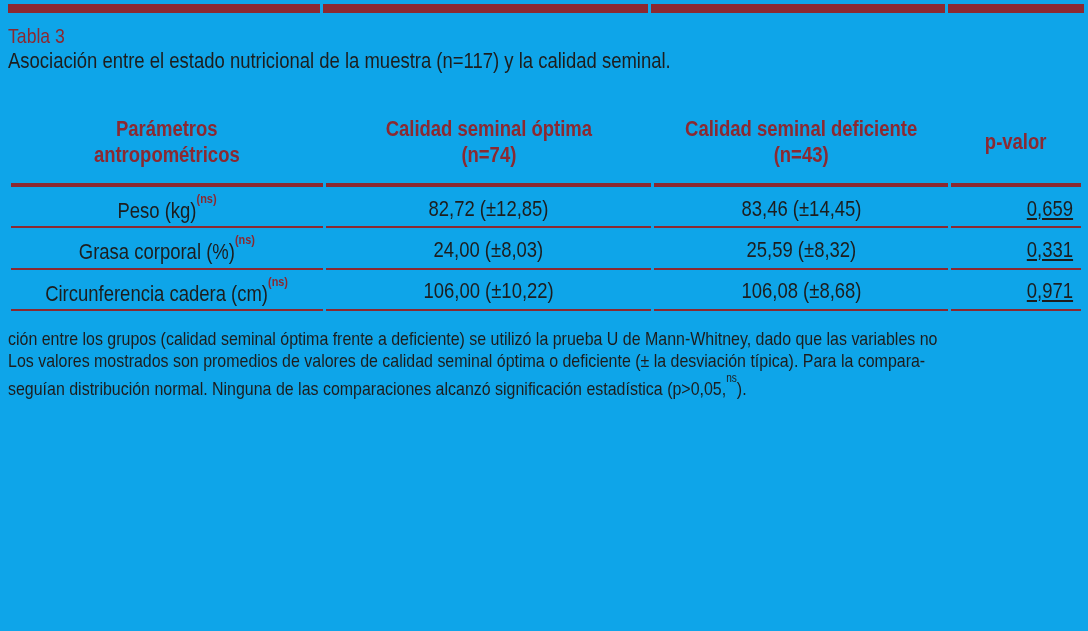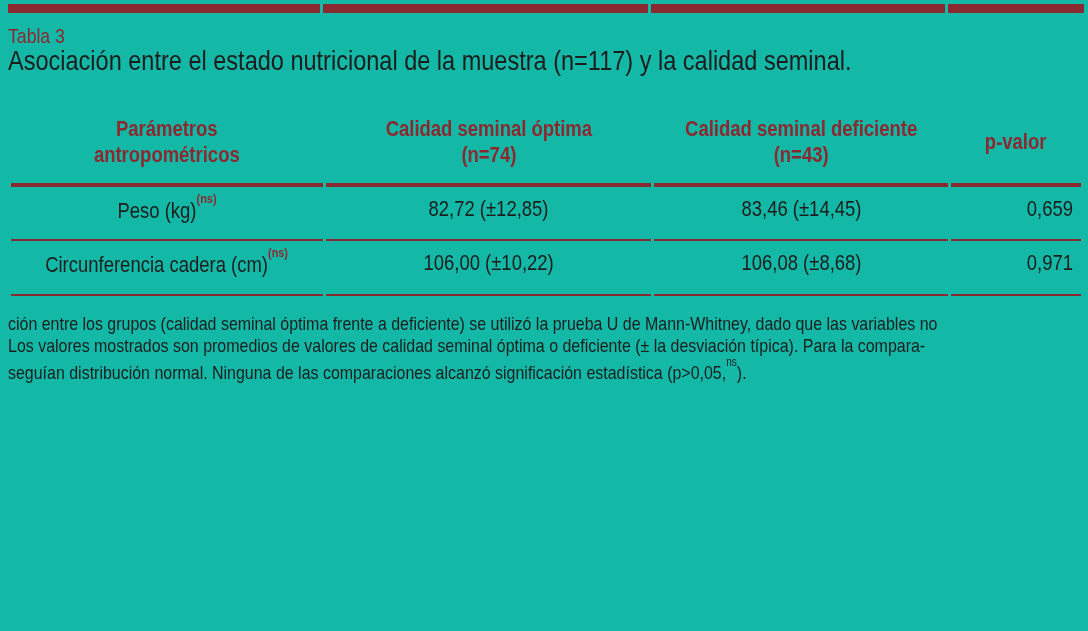--- a/index.html
+++ b/index.html
@@ -3,50 +3,50 @@
 <meta charset="utf-8">
 <style>
   :root { --red: #8b2931; --ink: #1d1d1d; }
   * { box-sizing: border-box; margin: 0; padding: 0; }
   html, body { background: #ffffff; }
   body {
     width: 1088px; height: 631px; overflow: hidden;
     font-family: "Liberation Sans", "DejaVu Sans", sans-serif;
     color: var(--ink);
   }
-  .page { position: relative; width: 1088px; height: 631px; padding: 4px 4px 0 8px; background: #14b8a6; }
+  .page { position: relative; width: 1088px; height: 631px; padding: 4px 4px 0 8px; background: #0ea5e9; }
 
   
   .top-bar { display: flex; gap: 3px; width: 1076px; height: 9px; margin-bottom: 11px; }
   .top-bar .seg { background: var(--red); height: 9px; }
   .seg1 { width: 312px; } .seg2 { width: 325px; } .seg3 { width: 294px; } .seg4 { flex: 1; }
 
   
   .cond  { display: inline-block; transform: scaleX(0.84); transform-origin: 0 50%; white-space: pre; }
   .cond-c{ display: inline-block; transform: scaleX(0.84); transform-origin: 50% 50%; white-space: pre; text-align: center; }
   .cond-r{ display: inline-block; transform: scaleX(0.84); transform-origin: 100% 50%; white-space: pre; }
 
   .table-label { font-size: 21px; line-height: 23px; color: var(--red); }
-  .table-caption { font-size: 28px; line-height: 27px; color: var(--ink); margin-bottom: 35px; }
+  .table-caption { font-size: 22px; line-height: 27px; color: var(--ink); margin-bottom: 35px; }
 
   table.data { border-collapse: separate; border-spacing: 3px 0; table-layout: fixed; width: 1076px; }
   table.data th {
     font-size: 22px; line-height: 26px; font-weight: 700; color: var(--red);
     vertical-align: middle; padding: 7px 0 15px 0;
     border-bottom: 4px solid var(--red);
   }
   table.data td {
     font-size: 22px; line-height: 24px; color: var(--ink);
-    vertical-align: middle; padding: 7px 0 16px 0;
+    vertical-align: middle; padding: 7px 0 3px 0;
     border-bottom: 2px solid var(--red);
   }
   table.data tr.last td { border-bottom: 5px solid var(--red); }
 
   .flexc { display: flex; justify-content: center; align-items: center; }
-  .flexr { display: flex; justify-content: flex-end; padding-right: 8px; }
+  .flexr { display: flex; justify-content: flex-end; padding-right: 8px; text-decoration: underline; }
 
   .ns-sup { font-size: 13px; font-weight: 700; color: var(--red); position: relative; top: -7px; letter-spacing: 0; }
 
   .footnote { margin-top: 17px; width: 1078px; }
   .fn-line { font-size: 19px; line-height: 22.4px; color: var(--ink); }
   .fn-sup { font-size: 12px; position: relative; top: -6px; }
 </style>
 </head>
 <body>
 
@@ -115,20 +115,42 @@
           </td>
         <td>
             <div class="flexr">
               <span class="cond-r">0,659</span>
             </div>
           </td>
       </tr>
       <tr>
         <td>
             <div class="flexc">
+              <span class="cond-c"><span>Grasa corporal (%)</span><sup class="ns-sup">(ns)</sup></span>
+            </div>
+          </td>
+        <td>
+            <div class="flexc">
+              <span class="cond-c">24,00 (±8,03)</span>
+            </div>
+          </td>
+        <td>
+            <div class="flexc">
+              <span class="cond-c">25,59 (±8,32)</span>
+            </div>
+          </td>
+        <td>
+            <div class="flexr">
+              <span class="cond-r">0,331</span>
+            </div>
+          </td>
+      </tr>
+      <tr>
+        <td>
+            <div class="flexc">
               <span class="cond-c"><span>Circunferencia cadera (cm)</span><sup class="ns-sup">(ns)</sup></span>
             </div>
           </td>
         <td>
             <div class="flexc">
               <span class="cond-c">106,00 (±10,22)</span>
             </div>
           </td>
         <td>
             <div class="flexc">

